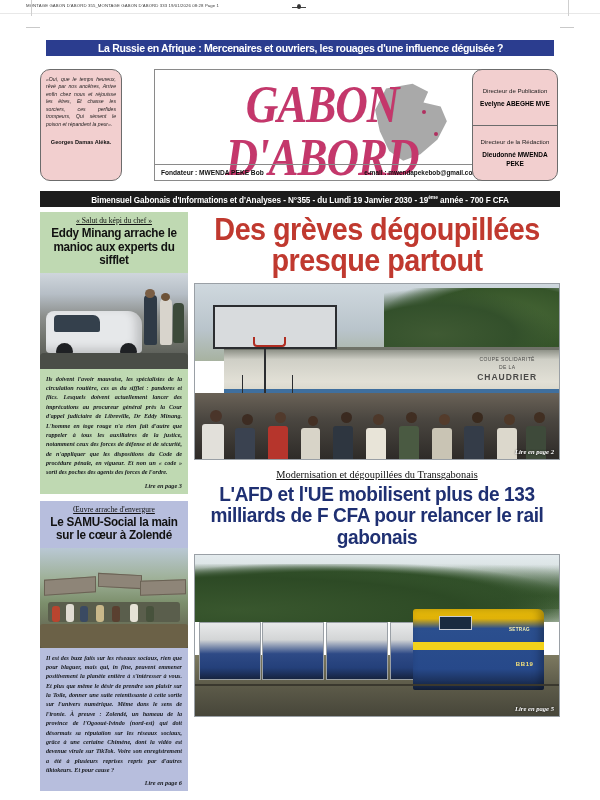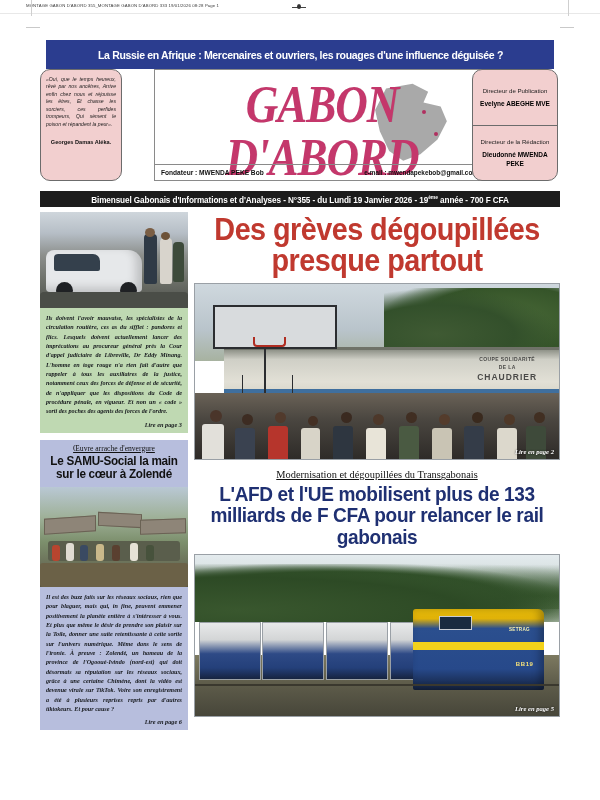--- a/index.html
+++ b/index.html
@@ -61,21 +61,21 @@
     left: 32px; top: 34px;
     width: 536px;
     height: 750px;
     background: #ffffff;
   }
 
   
   .top-banner {
     position: absolute;
     left: 14px; top: 6px;
-    width: 508px; height: 29px;
+    width: 508px; height: 16px;
     background: #2b3d8f;
     display: flex;
     align-items: center;
     justify-content: center;
   }
   .top-banner-text {
     color: #ffffff;
     font-size: 11.2px;
     font-weight: bold;
     letter-spacing: -0.35px;
@@ -423,21 +423,21 @@
     position: absolute;
     left: 8%; top: 60%;
     width: 92%; height: 10%;
     background: #3f6f9e;
   }
   .hero-wall-text {
     position: absolute;
     right: 6%; top: 41%;
     color: #2a2a2a;
     font-size: 5px;
-    font-weight: bold;
+    font-weight: normal;
     letter-spacing: 0.4px;
     text-align: center;
     line-height: 1.5;
     opacity: 0.82;
   }
   .hero-wall-text b { font-size: 8.5px; display:block; letter-spacing:1px; }
   .hoop-board {
     position: absolute;
     left: 5%; top: 12%;
     width: 34%; height: 25%;
@@ -608,26 +608,30 @@
         <div class="staff-name">Evelyne ABEGHE MVE</div>
       </div>
       <div class="staff-cell">
         <div class="staff-role">Directeur de la Rédaction</div>
         <div class="staff-name">Dieudonné MWENDA PEKE</div>
       </div>
     </div>
   </div>
 
   <div class="info-bar">
-    <div class="info-bar-text"><span>Bimensuel Gabonais d'Informations et d'Analyses - N°355 - du Lundi 19 Janvier 2026 - 19</span><sup>ème</sup><span> année - 700 F CFA</span></div>
+    <div class="info-bar-text"><span>Bimensuel Gabonais d'Informations et d'Analyses - N°355 - du Lundi 19 Janvier 2030 - 19</span><sup>ème</sup><span> année - 700 F CFA</span></div>
   </div>
 
   <div class="left-col">
 
     <div class="art-block">
+      <div class="art-head-green">
+        <div class="kicker">« Salut du képi du chef »</div>
+        <div class="art-title">Eddy Minang arrache le manioc aux experts du sifflet</div>
+      </div>
       <div class="art-photo">
         <div class="photo-car">
           <div class="car-body"></div>
           <div class="car-window"></div>
           <div class="car-wheel" style="left:16px;"></div>
           <div class="car-wheel" style="left:80px;"></div>
           <div class="person-std" style="left:104px; top:22px; width:13px; height:50px; background:#2f3a46;"></div>
           <div class="person-std" style="left:105px; top:16px; width:10px; height:9px; background:#7a5e45; border-radius:50%;"></div>
           <div class="person-std" style="left:120px; top:26px; width:12px; height:46px; background:#d8d4cc;"></div>
           <div class="person-std" style="left:121px; top:20px; width:9px; height:8px; background:#6d5238; border-radius:50%;"></div>

